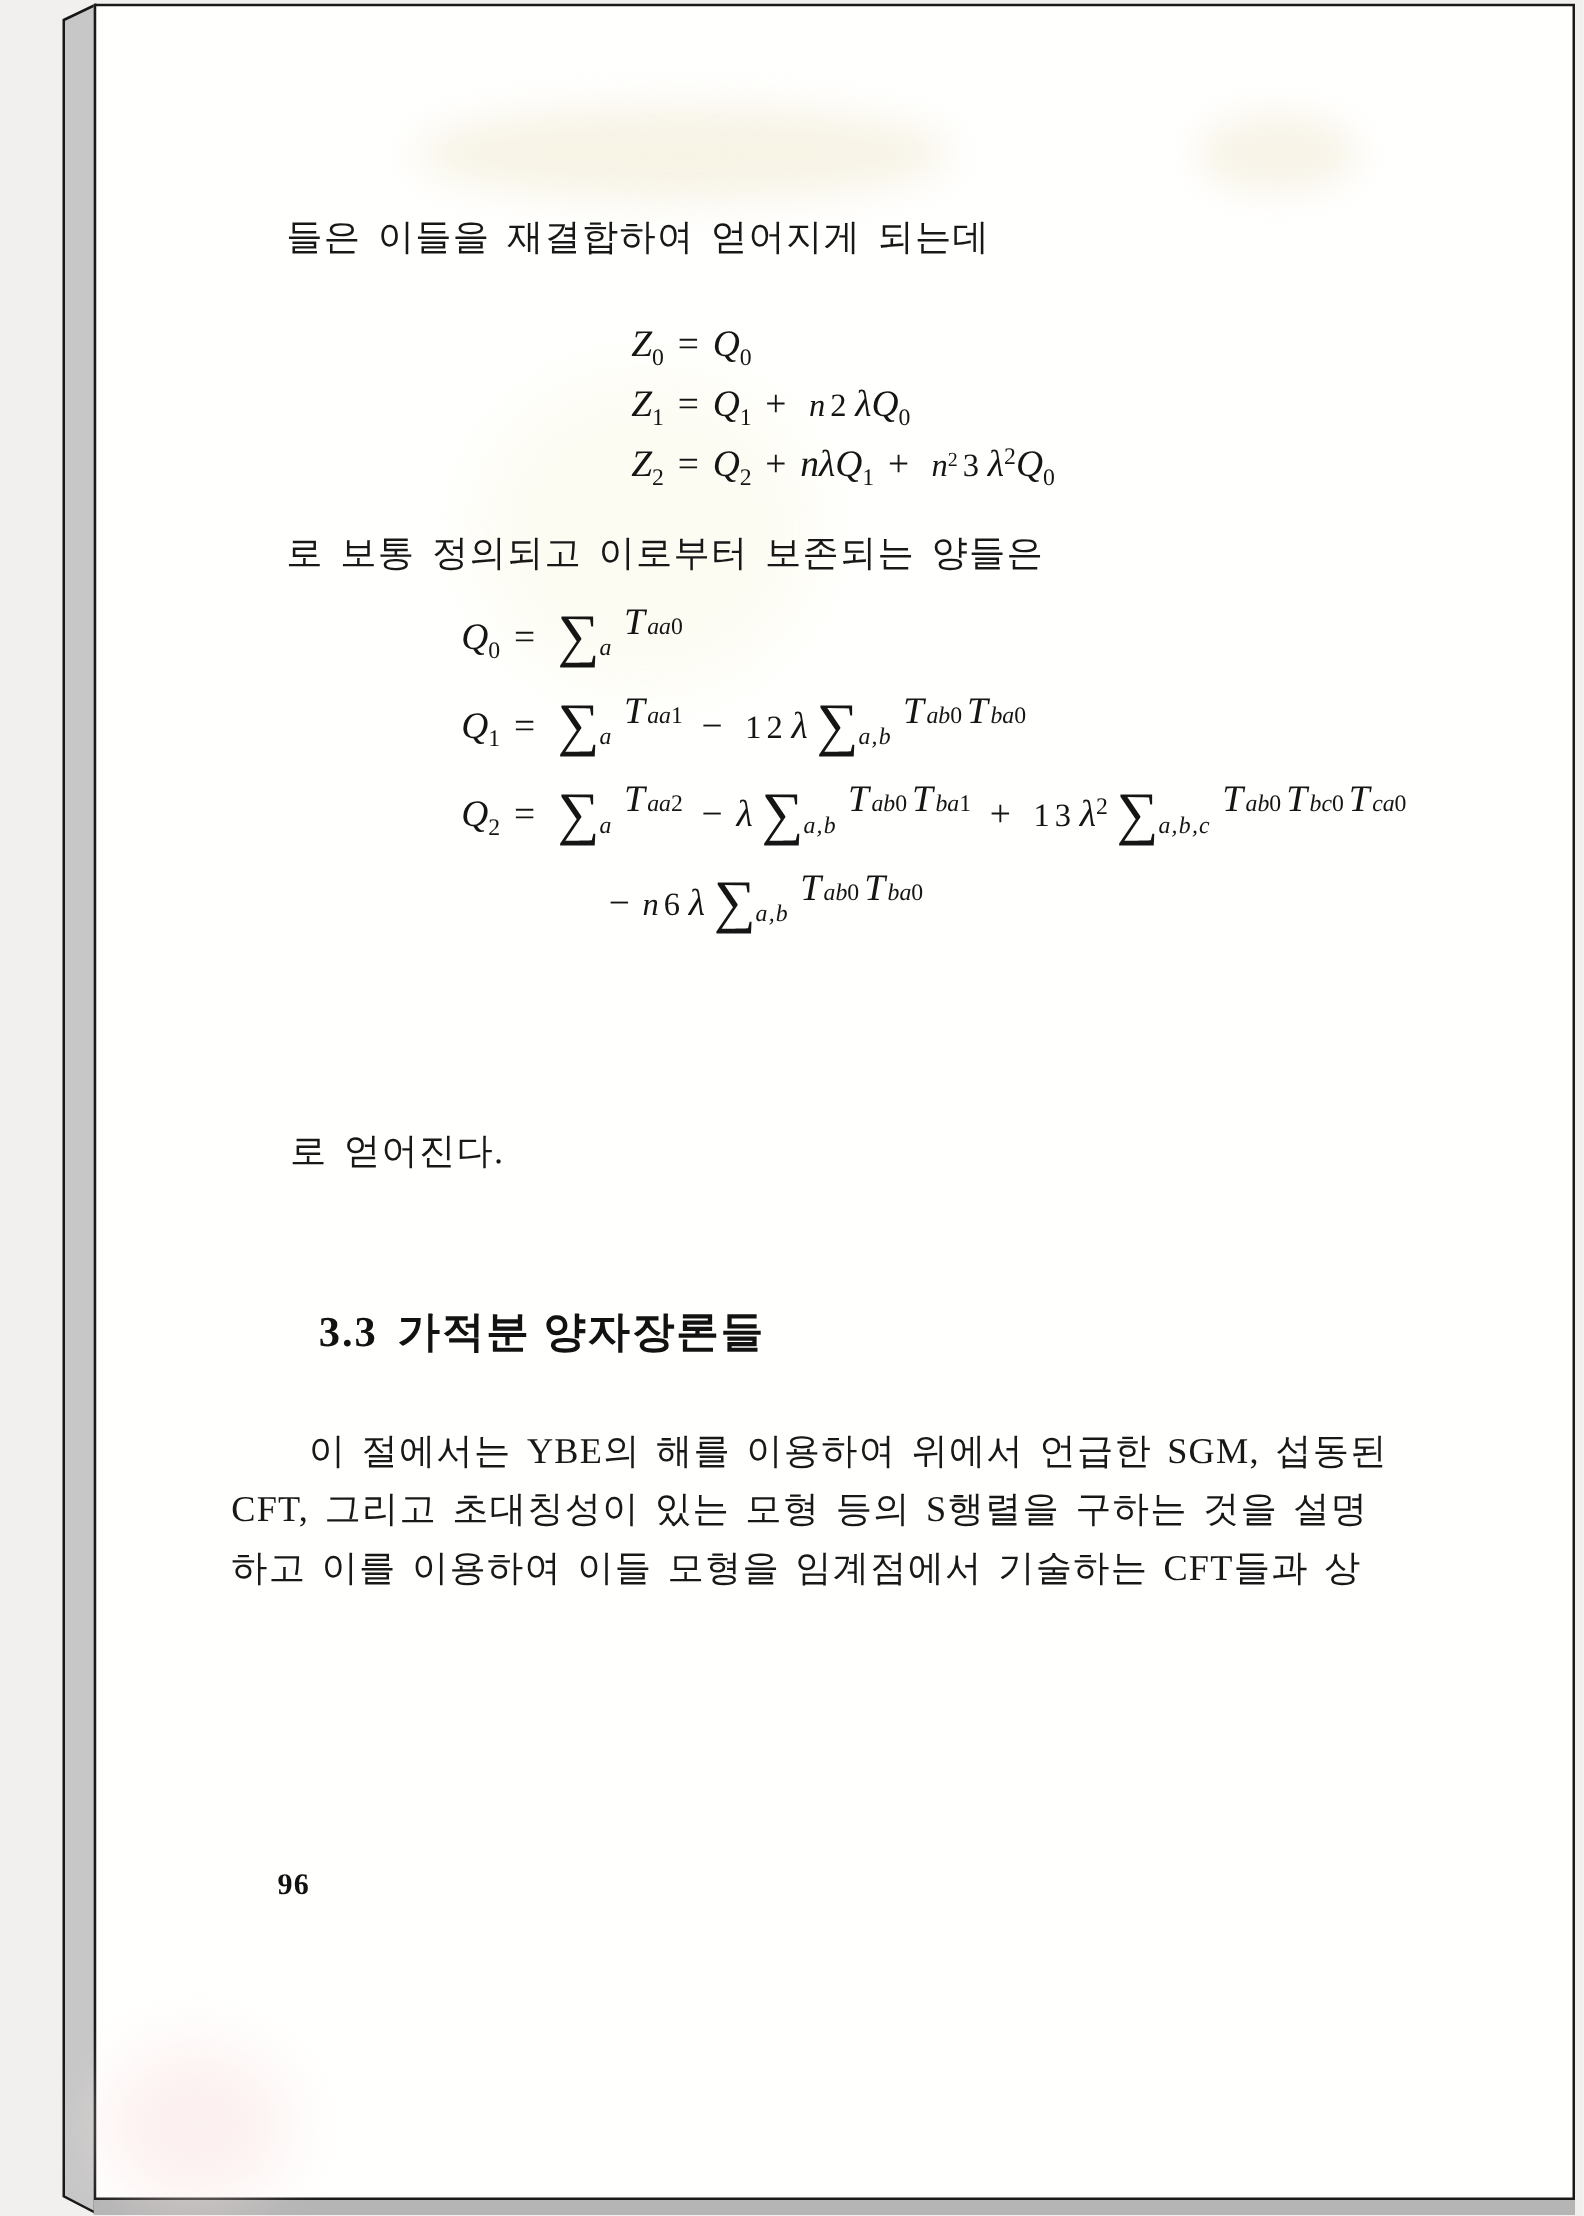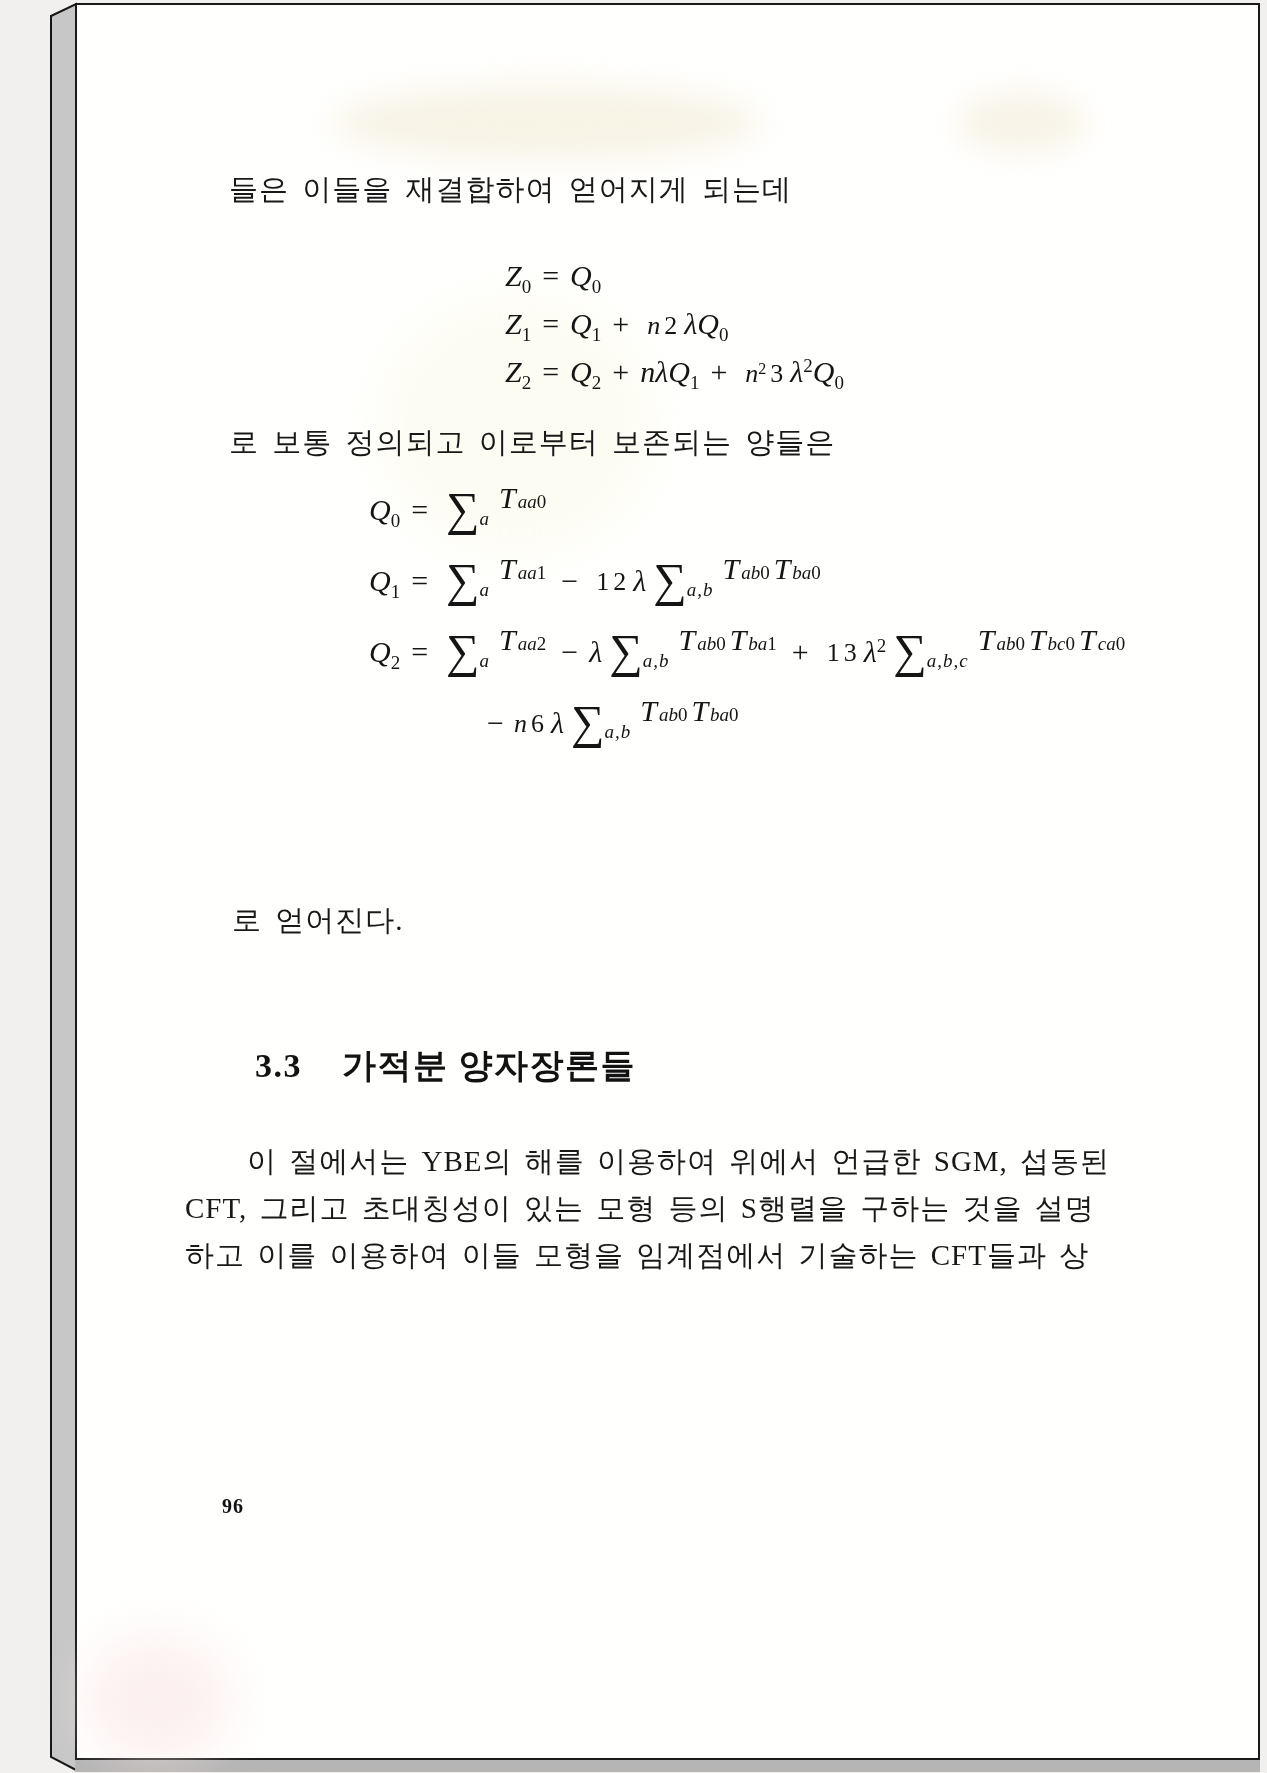--- a/index.html
+++ b/index.html
@@ -23,29 +23,29 @@
   .s4{left:5px;top:1630px;width:150px;height:130px;background:rgba(250,228,228,.5);filter:blur(24px);}
 
   .kline{
     position:absolute;margin:0;white-space:nowrap;
     font-size:29px;letter-spacing:1px;word-spacing:5px;color:#181818;
   }
   .section-heading{
     position:absolute;margin:0;white-space:nowrap;
     font-size:34px;font-weight:bold;letter-spacing:1.5px;color:#121212;
   }
-  .section-heading .sec-num{margin-right:40px;}
+  .section-heading .sec-num{margin-right:16px;}
   .body-para{position:absolute;}
   .body-line{
     white-space:nowrap;font-size:29px;line-height:47px;
     letter-spacing:1px;word-spacing:4px;color:#181818;
   }
   .body-line.first{padding-left:62px;}
   .page-number{
-    position:absolute;font-size:20px;font-weight:bold;color:#111;
+    position:absolute;font-size:24px;font-weight:bold;color:#111;
     letter-spacing:1px;
   }
 
   
   .math-block{position:absolute;font-size:30px;color:#151515;}
   .math-line{display:flex;align-items:center;margin-bottom:14px;white-space:nowrap;}
   .math-line span{display:inline-block;}
   .mv{font-style:italic;}
   .mn{font-style:normal;}
   .mi{font-style:italic;}

